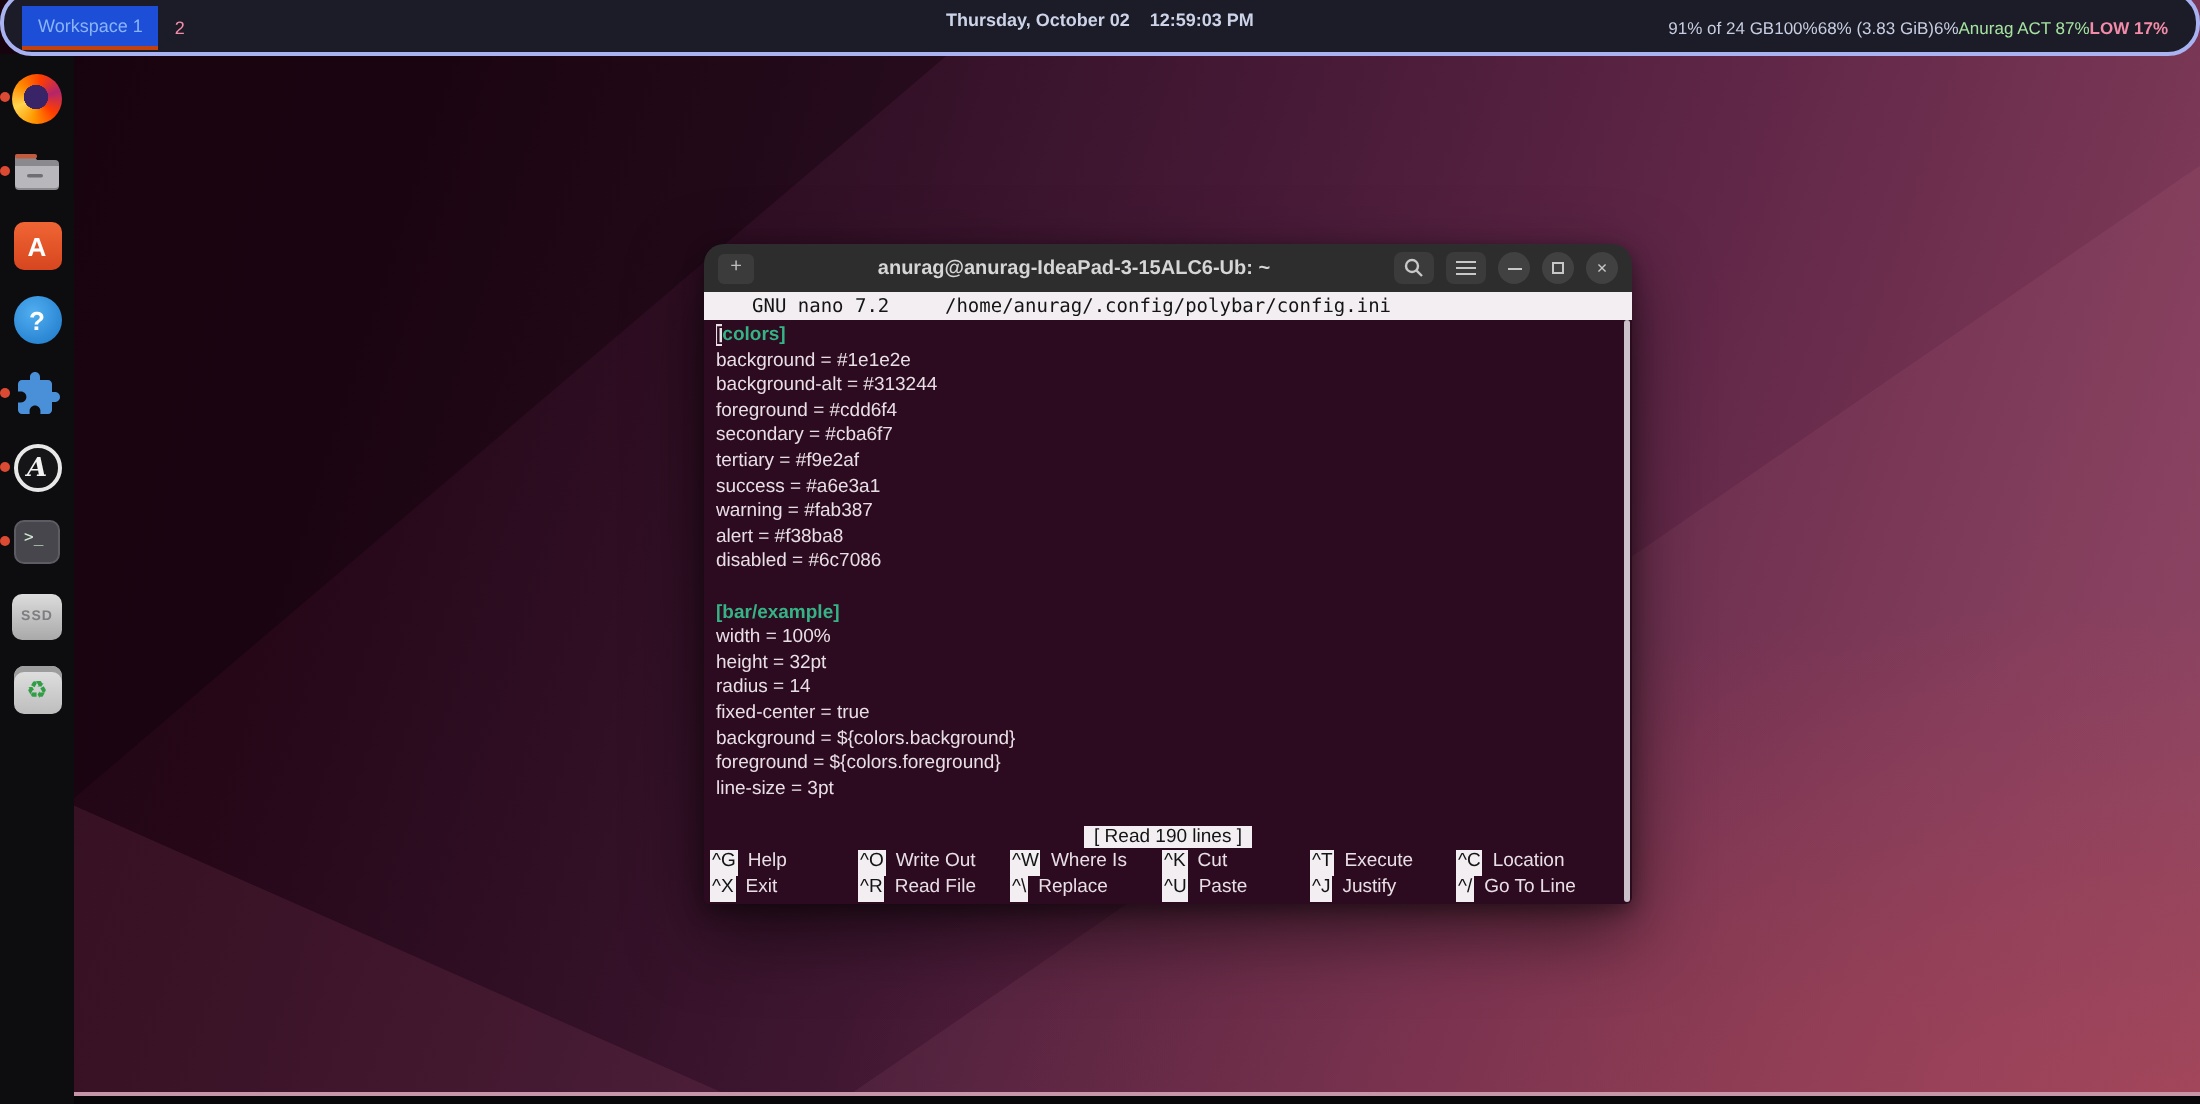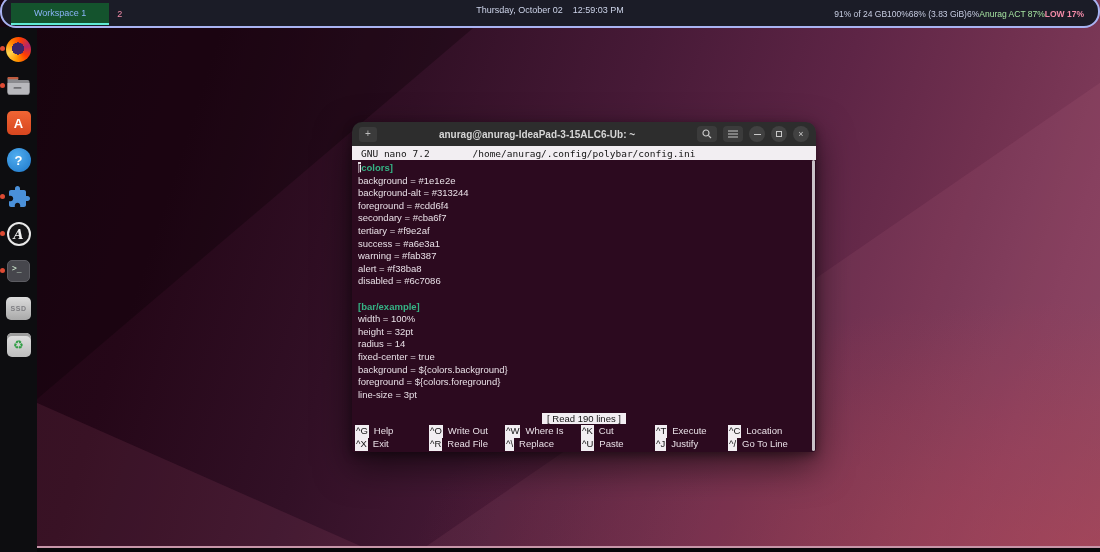--- a/index.html
+++ b/index.html
@@ -19,24 +19,24 @@
   .bottom-strip { position:absolute; left:0; right:0; bottom:0; height:6px; background:#070709; border-top:2px solid #c795a8; z-index:3; }
 
   
   .topbar {
     position:absolute; top:-5px; left:0; right:0; height:33px; z-index:5;
     background:#1b1c27; border:2px solid #a9b3f2; border-radius:16px;
     display:flex; align-items:center; padding:5px 14px 0 9px;
   }
   .ws-area { display:flex; align-items:stretch; height:22px; }
   .ws { font-size:9px; display:flex; align-items:center; cursor:default; }
-  .ws.active { background:#14532d; color:#8ab4f8; padding:0 23px; border-bottom:2px solid #5eead4; }
+  .ws.active { background:#1d4ed8; color:#8ab4f8; padding:0 8px; border-bottom:2px solid #c2410c; }
   .ws.inactive { color:#f38ba8; padding:0 8px; }
   .clock { position:absolute; left:0; right:0; top:8px; text-align:center; font-size:9px; color:#ccd3e8; pointer-events:none; }
-  .clock span { margin:0 5px; }
+  .clock span { margin:0 5px;font-weight:bold; }
   .stats { margin-left:auto; display:flex; font-size:8.5px; color:#c7cde2; position:relative; }
   .stat.tone-green { color:#a6e3a1; }
   .stat.tone-red { color:#f38ba8;font-weight:bold; }
 
   
   .dock {
     position:absolute; left:0; top:27px; bottom:0; width:37px; background:#0d0d10; z-index:4;
     display:flex; flex-direction:column; align-items:center; padding-top:9px; gap:11px;
   }
   .dock-item { position:relative; width:26px; height:26px; display:flex; align-items:center; justify-content:center; cursor:pointer; }
@@ -62,21 +62,21 @@
     box-shadow:0 14px 36px rgba(0,0,0,0.55), 0 3px 10px rgba(0,0,0,0.4); }
   .titlebar { height:24px; background:#2d2d2d; display:flex; align-items:center; padding:0 7px; gap:6px; }
   .newtab-btn { width:18px; height:15px; background:#3b3b3b; border-radius:3px; color:#bdbdbd; font-size:10px; line-height:14px; text-align:center; cursor:pointer; }
   .win-title { flex:1; text-align:center; color:#d6d6d6; font-size:10px; font-weight:bold; white-space:nowrap; overflow:hidden; }
   .tb-sq { width:20px; height:16px; background:#3b3b3b; border-radius:4px; display:flex; align-items:center; justify-content:center; cursor:pointer; }
   .tb-circle { width:16px; height:16px; background:#414141; border-radius:50%; display:flex; align-items:center; justify-content:center; color:#c8c8c8; font-size:9px; line-height:1; cursor:pointer; }
   .glyph-min { display:block; width:7px; border-top:1px solid #c8c8c8; }
   .glyph-max { display:block; width:6px; height:6px; border:1px solid #c8c8c8; }
 
   .nanobar { height:14px; background:#f2eef2; color:#141414; font-family:"DejaVu Sans Mono", monospace; font-size:9.5px; display:flex; align-items:center; position:relative; }
-  .nano-app { margin-left:9px; }
+  .nano-app { margin-left:24px; }
   .nano-path { position:absolute; left:50%; transform:translateX(-50%); white-space:nowrap;text-align:center; }
 
   .term-body { position:absolute; top:38px; left:0; right:0; bottom:0; background:#2c0a1f; color:#e8dfe6;
     font-family:Liberation Sans, sans-serif; font-size:9.5px; line-height:12.6px; cursor:text; }
   .nano-content { position:absolute; top:2px; left:6px; right:9px; }
   .nano-line { white-space:pre; height:12.6px; }
   .nano-line.section { color:#35b385; font-weight:bold; }
   .cursor { background:#e8dfe6; color:#2c0a1f; }
   .scrollbar { position:absolute; top:0; bottom:1px; right:1px; width:3px; background:#cac2c8; border-radius:2px; cursor:pointer; }
   .statusline { position:absolute; bottom:26px; left:0; right:0; text-align:center; height:13px; }

